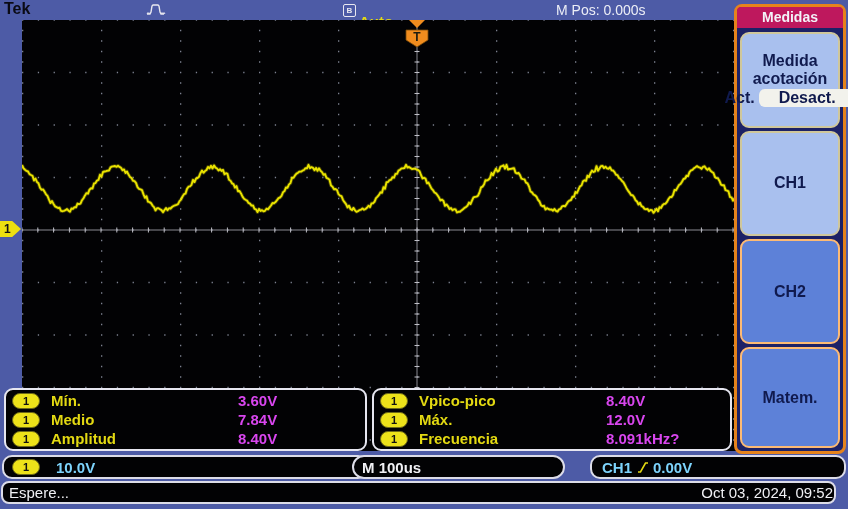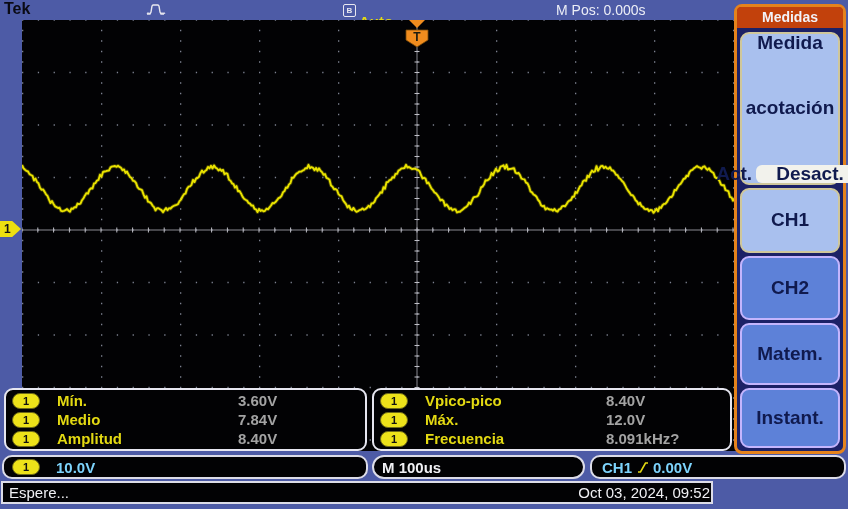--- a/index.html
+++ b/index.html
@@ -19,46 +19,46 @@
   
   #screen{position:absolute;left:22px;top:20px;width:715px;height:431px;background:#020204;}
   #scope-screen{position:absolute;left:0;top:0;}
   
   .ch-marker{position:absolute;left:0px;top:221px;width:21px;height:16px;background:#ecdf10;
     clip-path:polygon(0 0,58% 0,100% 50%,58% 100%,0 100%);
     color:#111;font-size:12px;font-weight:bold;text-align:left;line-height:16px;padding-left:4px;box-sizing:border-box;}
   
   .side-menu{position:absolute;left:734px;top:4px;width:112px;height:450px;box-sizing:border-box;
     background:#1c2166;border:3px solid #e5831c;border-radius:8px;display:flex;flex-direction:column;}
-  .side-title{height:21px;background:#c2410c;border-radius:4px 4px 0 0;color:#f2f2f8;font-size:14px;font-weight:bold;
+  .side-title{height:21px;background:#be185d;border-radius:4px 4px 0 0;color:#f2f2f8;font-size:14px;font-weight:bold;
     text-align:center;line-height:21px;}
   .btn-col{flex:1;display:flex;flex-direction:column;gap:3px;padding:4px 3px 3px 3px;box-sizing:border-box;}
   .menu-btn{border-radius:9px;display:flex;flex-direction:column;align-items:center;justify-content:center;
-    font-size:19px;font-weight:bold;color:#101a4e;line-height:18px;box-sizing:border-box;gap:47px;}
+    font-size:16px;font-weight:bold;color:#101a4e;line-height:18px;box-sizing:border-box;}
   .menu-btn.lit{background:#a9c0ee;border:2px solid #cfc79b;}
-  .menu-btn.dim{background:#5d81d8;border:2px solid #c4b5fd;}
+  .menu-btn.dim{background:#5d81d8;border:2px solid #fdba74;}
   .toggle-line{display:flex;align-items:center;gap:4px;margin-top:1px;}
   .pill{background:#f2f2ec;border-radius:6px;padding:0 20px;color:#101a4e;}
   
   .mbox{position:absolute;top:388px;height:63px;background:#020204;border:2px solid #e6e6f0;border-radius:9px;
     box-sizing:border-box;padding-top:1px;}
   .mrow{position:relative;height:19px;display:flex;align-items:center;}
   .badge{display:inline-block;width:26px;height:14px;margin-left:6px;background:#ede21a;border:1px solid #6e6a18;
     border-radius:8px;color:#111;font-size:11px;font-weight:bold;text-align:center;line-height:14px;flex:0 0 auto;}
-  .mlabel{margin-left:17px;font-size:15px;font-weight:bold;color:#e3d912;}
-  .mvalue{position:absolute;left:232px;font-size:15px;font-weight:bold;color:#a3a3a3;}
+  .mlabel{margin-left:11px;font-size:15px;font-weight:bold;color:#e3d912;}
+  .mvalue{position:absolute;left:232px;font-size:15px;font-weight:bold;color:#d946ef;}
   
   .bar{position:absolute;top:455px;height:24px;background:#020204;border:2px solid #dcdce8;border-radius:10px;
     box-sizing:border-box;display:flex;align-items:center;}
   .bar .badge{margin-left:8px;}
   .yellow-txt{color:#7dd3fc;font-size:15px;font-weight:bold;}
   .white-txt{color:#f0f0f4;font-size:15px;font-weight:bold;}
   
-  .status-bar{position:absolute;left:1px;top:481px;width:712px;height:23px;background:#020204;
-    border:2px solid #dcdce8;border-radius:0;box-sizing:border-box;display:flex;align-items:center;}
+  .status-bar{position:absolute;left:1px;top:481px;width:835px;height:23px;background:#020204;
+    border:2px solid #dcdce8;border-radius:8px;box-sizing:border-box;display:flex;align-items:center;}
   .status-msg{margin-left:6px;font-size:15px;color:#f0f0f4;}
   .status-date{position:absolute;right:1px;font-size:15px;color:#f0f0f4;}
 </style>
 </head>
 <body>
 
 <div class="tek-logo">Tek</div>
 
 <svg class="trig-glyph" width="24" height="13" viewBox="0 0 24 13">
   <polyline points="1,11 4,11 5,9 6,3 7,2 12,2 13,3 14,9 15,11 18,11" fill="none" stroke="#e8e8f0" stroke-width="1.4"></polyline>
@@ -99,23 +99,20 @@
     </div>
     <div class="menu-btn lit" style="flex:84 0 0;">
       <span>CH1</span>
     </div>
     <div class="menu-btn dim" style="flex:84 0 0;">
       <span>CH2</span>
     </div>
     <div class="menu-btn dim" style="flex:80 0 0;">
       <span>Matem.</span>
     </div>
-    <div class="menu-btn dim" style="flex:78 0 0;">
-      <span>Instant.</span>
-    </div>
   </div>
 </div>
 
 <div class="mbox" style="left:4px;width:363px;">
   <div class="mrow">
     <span class="badge">1</span>
     <span class="mlabel">Mín.</span>
     <span class="mvalue">3.60V</span>
   </div>
   <div class="mrow">
@@ -146,21 +143,21 @@
     <span class="mlabel">Frecuencia</span>
     <span class="mvalue">8.091kHz?</span>
   </div>
 </div>
 
 <div class="bar" style="left:2px;width:366px;">
   <span class="badge">1</span>
   <span class="yellow-txt" style="margin-left:16px;">10.0V</span>
 </div>
 
-<div class="bar" style="left:372px;width:213px;border-radius:12px;">
+<div class="bar" style="left:352px;width:213px;border-radius:12px;">
   <span class="white-txt" style="margin-left:8px;">M 100us</span>
 </div>
 
 <div class="bar" style="left:590px;width:256px;">
   <span class="yellow-txt" style="margin-left:10px;">CH1</span>
   <svg width="12" height="13" viewBox="0 0 12 13" style="margin-left:5px;">
     <polyline points="1,11 3.5,11 8.5,2 11,2" fill="none" stroke="#e3d912" stroke-width="1.6"></polyline>
   </svg>
   <span class="yellow-txt" style="margin-left:4px;">0.00V</span>
 

